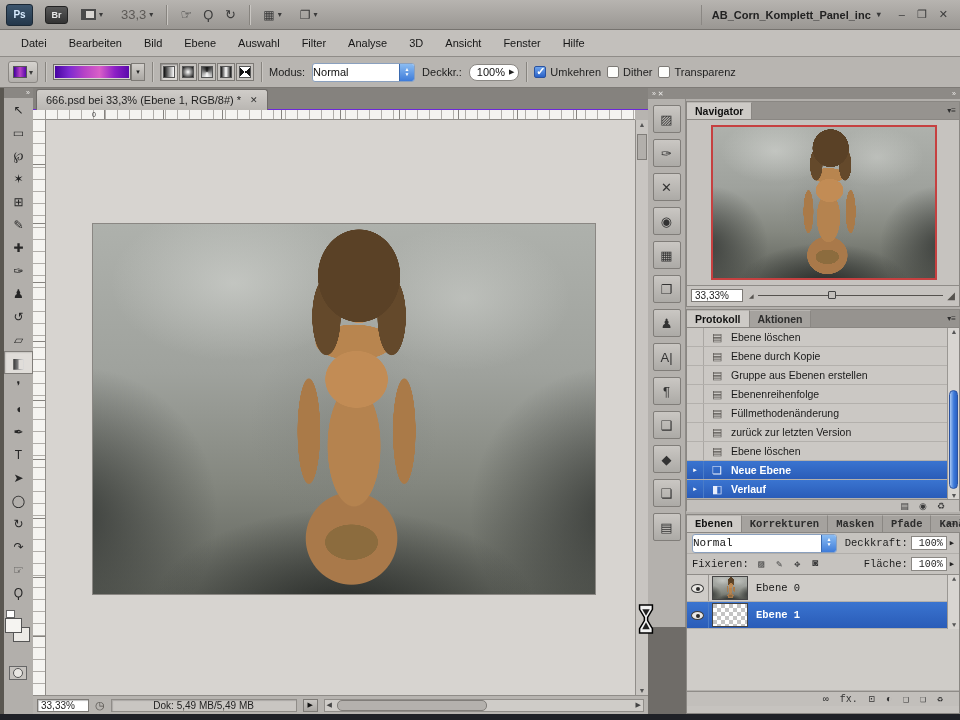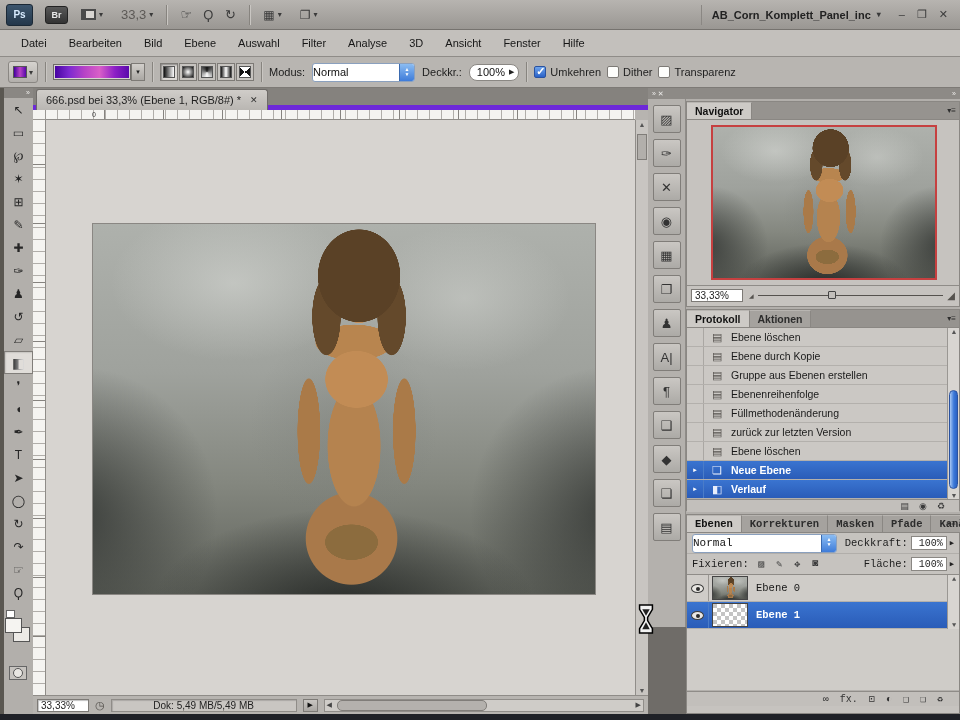--- a/index.html
+++ b/index.html
@@ -80,21 +80,21 @@
   .swatches{position:absolute;left:5px;top:530px;width:26px;height:40px;}
   .swatchfg{position:absolute;left:0;top:0;width:17px;height:15px;background:#f5f4f1;border:1px solid #555;z-index:2;}
   .swatchbg{position:absolute;left:8px;top:9px;width:17px;height:15px;background:#eceae6;border:1px solid #555;}
   .minireset{position:absolute;left:1px;top:-8px;width:9px;height:8px;border:1px solid #666;background:#fff;}
   .quickmask{position:absolute;left:9px;top:578px;width:18px;height:14px;border:1px solid #666;background:#c6c3bf;
     display:flex;align-items:center;justify-content:center;}
   .quickmask::after{content:"";width:8px;height:8px;border-radius:50%;border:1px solid #555;background:#e8e6e2;}
 
   
   .docwin{position:absolute;left:33px;top:88px;width:615px;height:626px;background:#b7b4b0;}
-  .tabbar{position:absolute;left:0;top:0;width:100%;height:22px;background:#85827e;border-bottom:5px solid #6d28d9;}
+  .tabbar{position:absolute;left:0;top:0;width:100%;height:22px;background:#85827e;border-bottom:1px solid #6d28d9;}
   .doctab{position:absolute;left:3px;top:1px;height:21px;background:linear-gradient(#d0cdc9,#b9b6b2);
     border:1px solid #6e6b68;border-bottom:none;border-radius:3px 3px 0 0;display:flex;align-items:center;
     gap:9px;padding:0 9px;color:#1f1f1f;}
   .tabclose{font-size:9px;color:#333;}
   .corner{position:absolute;left:0;top:22px;width:13px;height:10px;background:#f5f4f1;border-right:1px solid #9a9793;border-bottom:1px solid #9a9793;}
   .rulertop{position:absolute;left:13px;top:22px;width:589px;height:10px;background-color:#f5f4f1;border-bottom:1px solid #8f8c88;
     background-image:repeating-linear-gradient(90deg,transparent 0 58px,#86837f 58px 59px),
                      repeating-linear-gradient(90deg,transparent 0 11px,#b1aeaa 11px 12px);}
   .rulerzero{position:absolute;left:59px;top:22px;font-size:7px;color:#444;line-height:9px;}
   .rulerleft{position:absolute;left:0;top:32px;width:13px;height:575px;background-color:#f5f4f1;border-right:1px solid #8f8c88;

